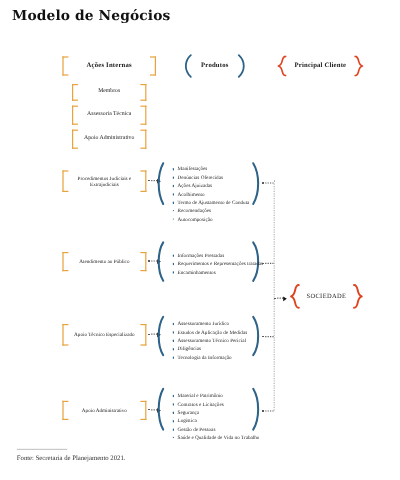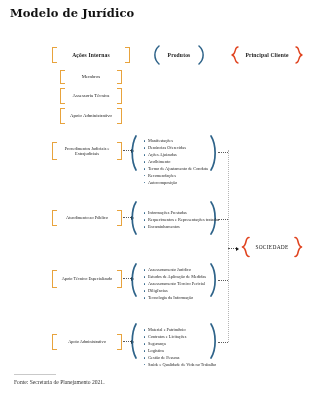--- a/index.html
+++ b/index.html
@@ -157,21 +157,21 @@
     position: absolute;
     border-left: 1.4px dotted #b5b5b5;
     width: 0;
   }
 
   .header-row .bx-label { font-size: 5.6px; font-weight: 700; letter-spacing: 0.15px; }
 </style>
 </head>
 <body>
 
-<div class="page-title">Modelo de Jurídico</div>
+<div class="page-title">Modelo de Negócios</div>
 
 <div class="bracket-box brk-orange header-row" style="left:52px; top:47px; width:78px; height:16px;">
   <span class="brk left"></span>
   <span class="brk right"></span>
   <span class="bx-label">Ações Internas</span>
 </div>
 
 <div class="brace-box header-row" style="left:148px; top:45px; width:62px; height:20px;">
   <svg width="62" height="20" viewBox="0 0 62 20">
     <path d="M11 1 C 5.5 6, 5.5 14, 11 19" stroke="#2E6389" stroke-width="1.5" fill="none" stroke-linecap="round"></path>

